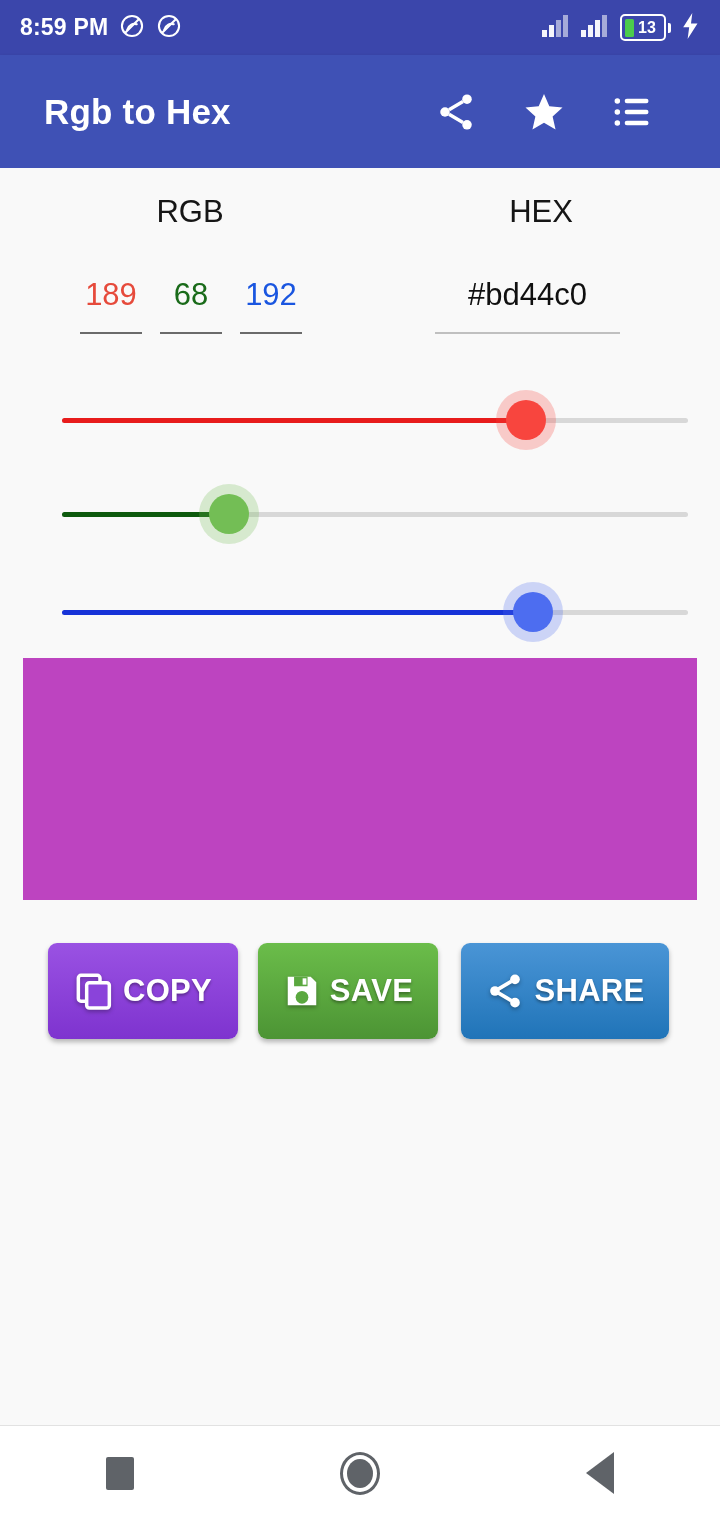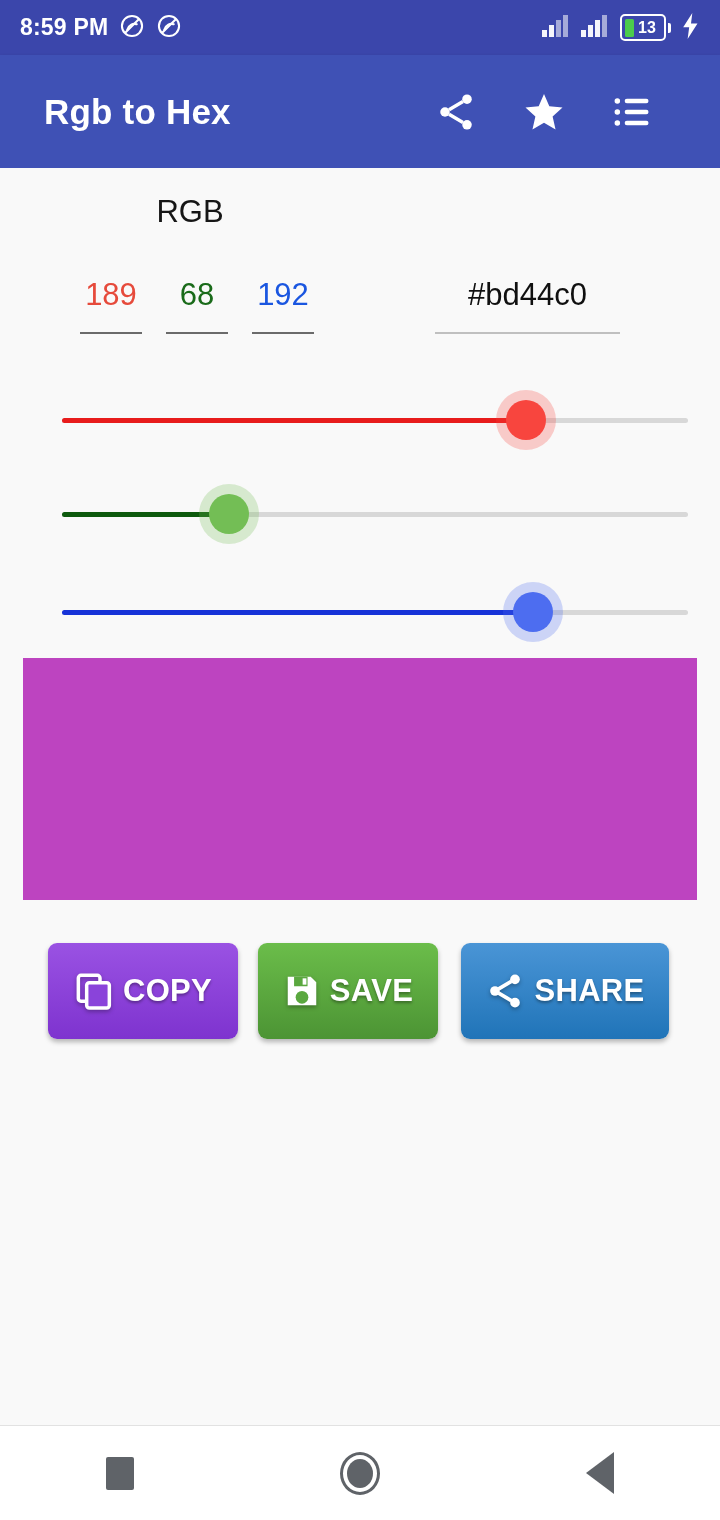--- a/index.html
+++ b/index.html
@@ -87,21 +87,21 @@
     display:flex;
   }
   .head-rgb { width:380px; text-align:center; }
   .head-hex { width:340px; text-align:center; padding-right:18px; }
   .head-label { font-size:31px; color:#161616; }
 
   
   .values-row { position:absolute; top:110px; left:0; width:720px; }
   .rgb-fields {
     position:absolute; left:80px; top:0;
-    display:flex; gap:24px;
+    display:flex; gap:18px;
   }
   .num-field {
     width:62px;
     text-align:center;
     font-size:31px;
     border-bottom:2px solid #6b6b6b;
     padding-bottom:20px;
     line-height:34px;
     cursor:text;
   }
@@ -316,20 +316,23 @@
         </svg>
       </div>
     </div>
   </div>
 
   <div class="content">
 
     <div class="head-row">
       <div class="head-rgb">
         <span class="head-label">RGB</span>
+      </div>
+      <div class="head-hex">
+        <span class="head-label">HEX</span>
       </div>
     </div>
 
     <div class="values-row">
       <div class="rgb-fields">
         <div class="num-field num-r" style="color: rgb(230, 74, 59);">189</div>
         <div class="num-field num-g" style="color: rgb(26, 107, 26);">68</div>
         <div class="num-field num-b" style="color: rgb(26, 86, 224);">192</div>
       </div>
       <div class="hex-field">#bd44c0</div>

